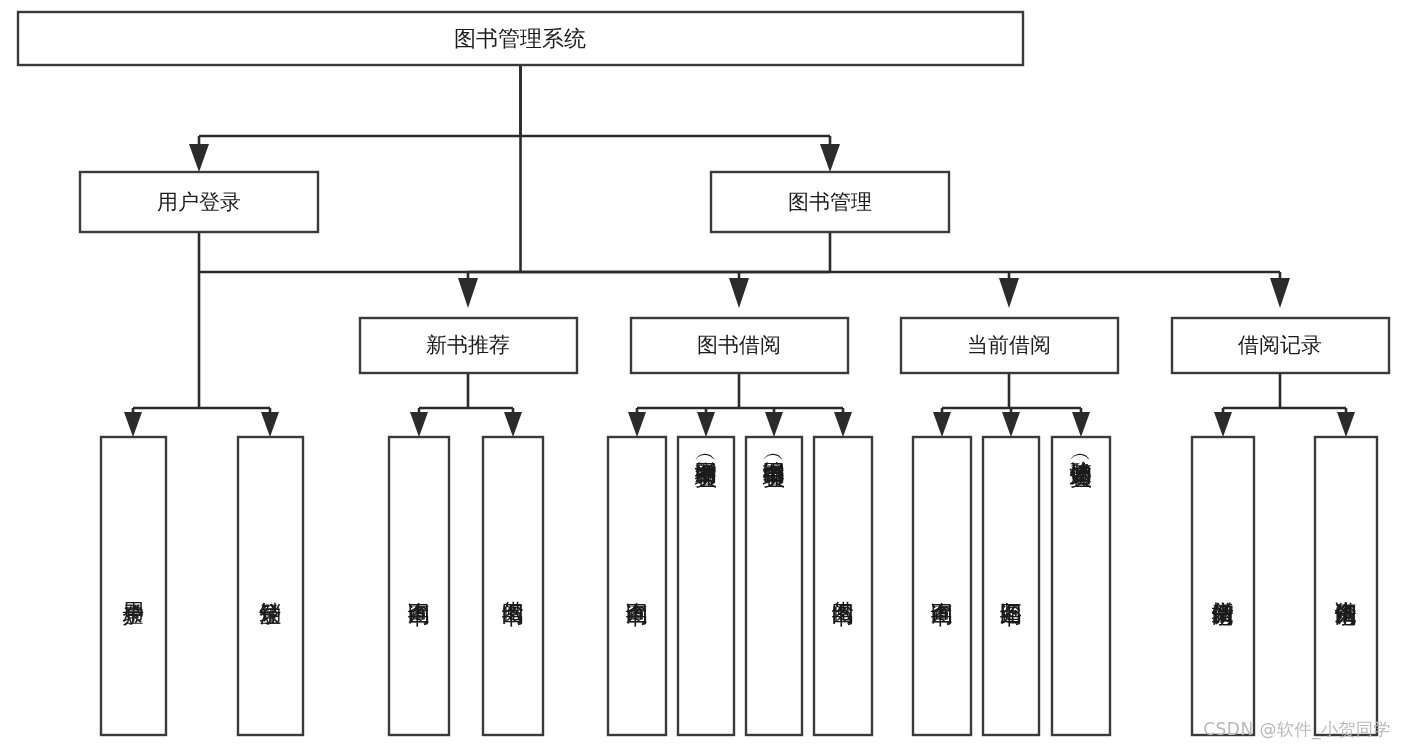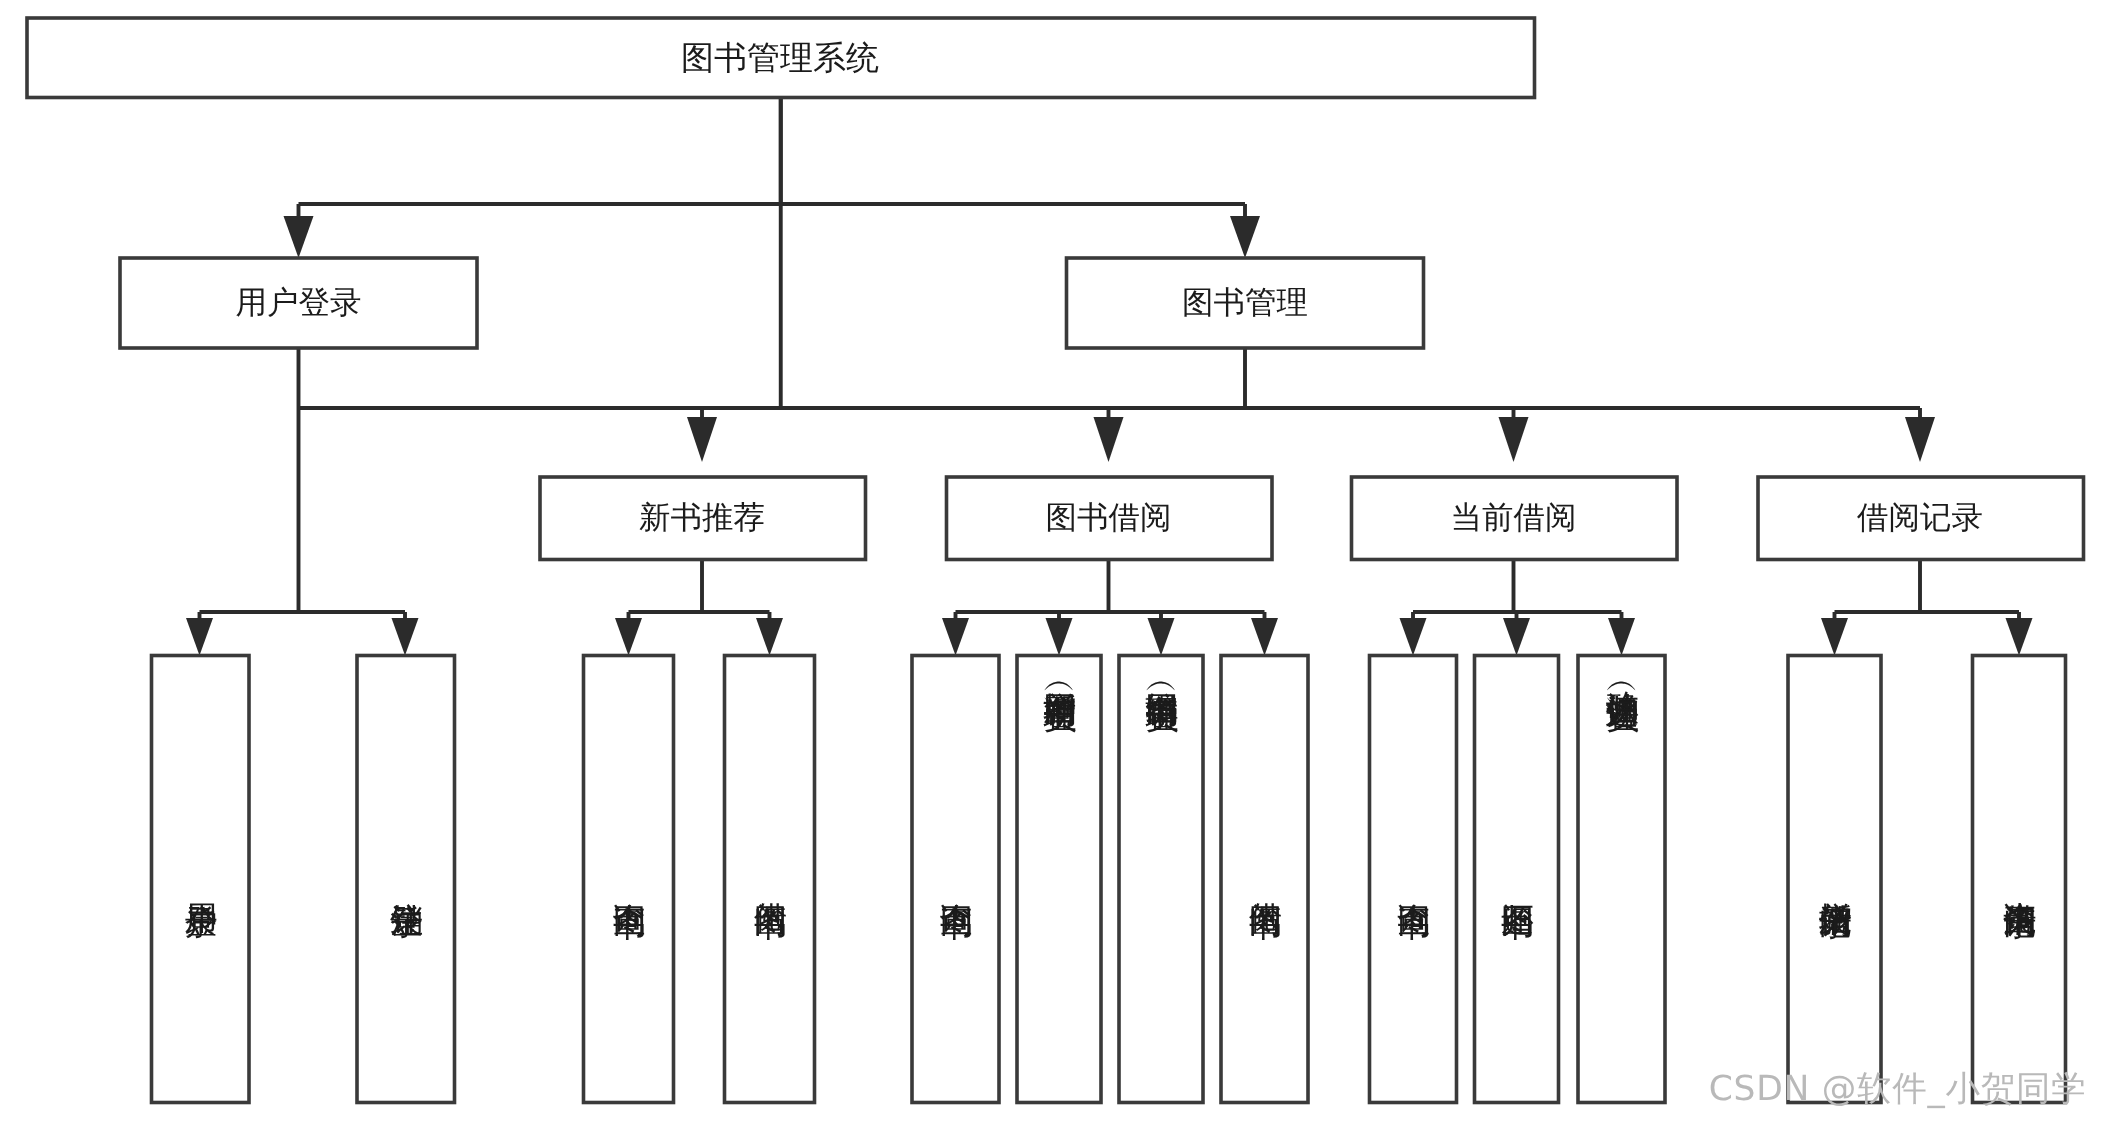--- a/index.html
+++ b/index.html
@@ -66,21 +66,21 @@
     color: #1b1b1b;
     letter-spacing: 1px;
     white-space: nowrap;
     text-align: center;
   }
   .watermark {
     position: absolute;
     right: 14px;
     bottom: 6px;
     font-family: "DejaVu Sans", "Liberation Sans", sans-serif;
-    font-size: 23px;
+    font-size: 17px;
     color: #b9b9b9;
     letter-spacing: 0.5px;
     user-select: none;
   }
 </style>
 </head>
 <body>
 
 <div id="diagram-root">
 

